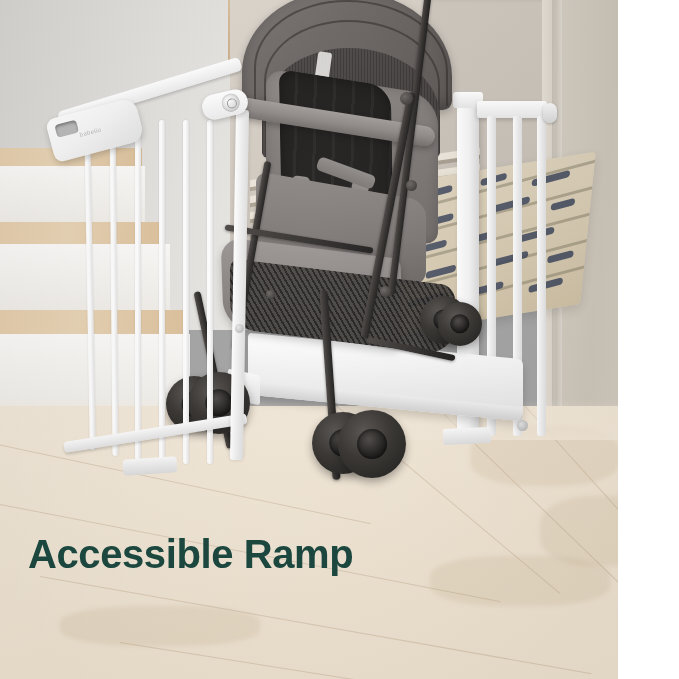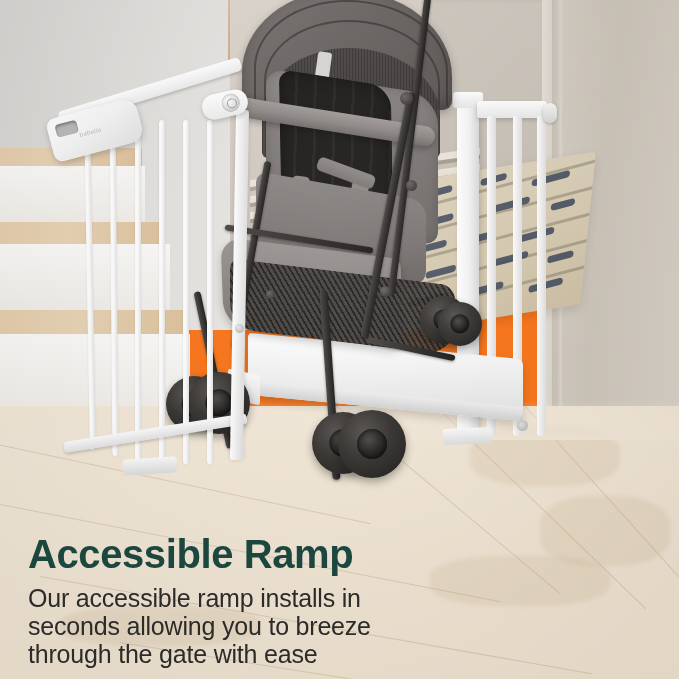--- a/index.html
+++ b/index.html
@@ -4,24 +4,24 @@
 <style>
   html, body {
     margin: 0; padding: 0;
     background: #ffffff;
   }
   body {
     font-family: "Liberation Sans", sans-serif;
   }
   .stage {
     position: relative;
-    width: 679px;
+    width: 618px;
     height: 679px;
     overflow: hidden;
-    background: #f97316;
+    background: #a3a3a3;
   }
 
   
   .photo {
     position: absolute;
     inset: 0;
     overflow: hidden;
   }
 
   
@@ -667,20 +667,15 @@
       <div class="latch-knob">
         <div class="latch-dial"></div>
       </div>
     </div>
 
     <div class="vignette"></div>
   </div>
 
   <div class="text-block">
     <h1 class="headline">Accessible Ramp</h1>
-    <p class="subcopy">
-      <span class="ln">Our accessible ramp installs in</span>
-      <span class="ln">seconds allowing you to breeze</span>
-      <span class="ln">through the gate with ease</span>
-    </p>
   </div>
 
 </div>
 
 </body></html>

